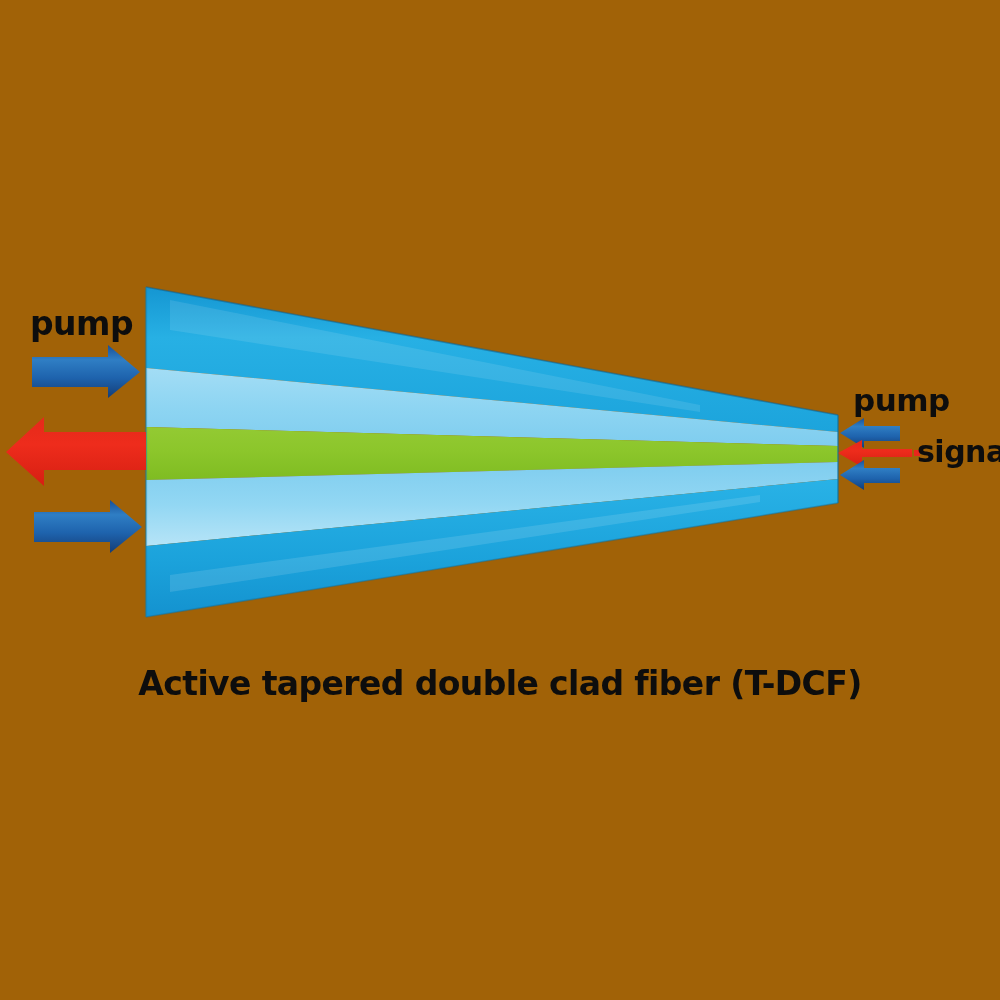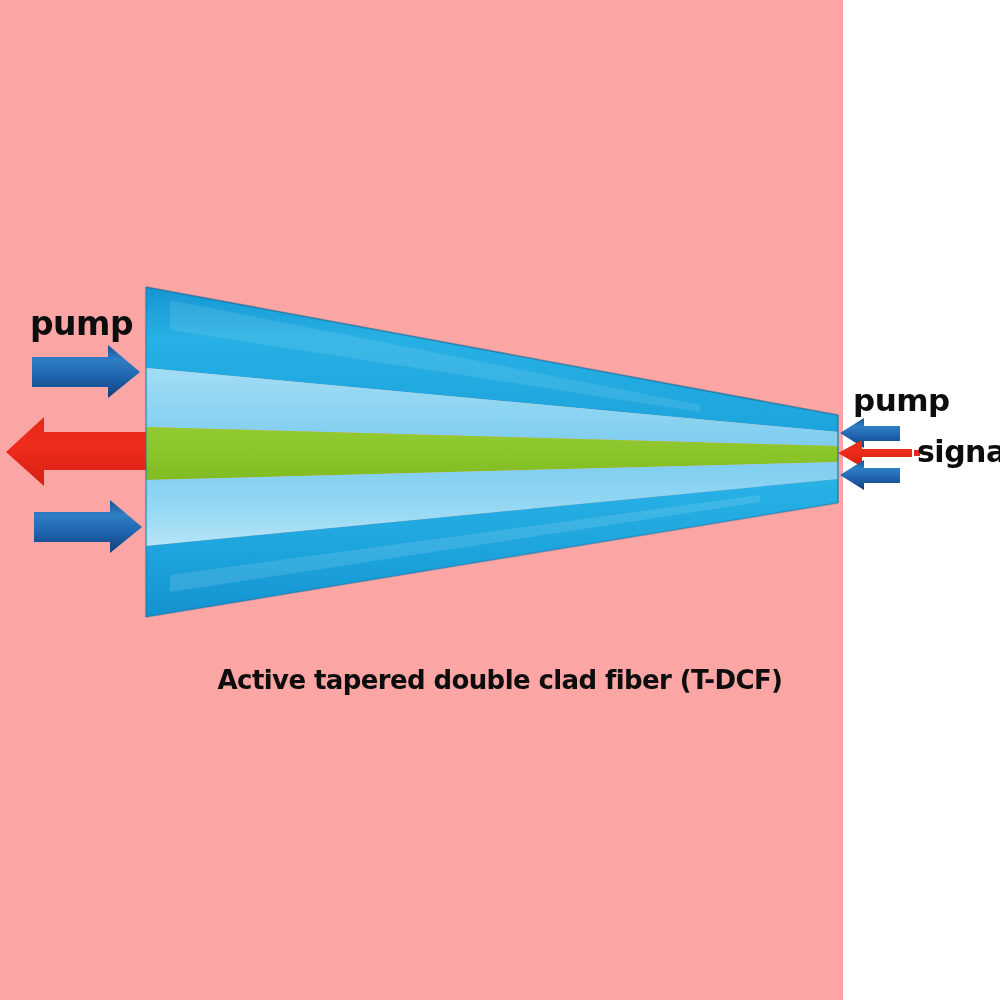--- a/index.html
+++ b/index.html
@@ -10,23 +10,23 @@
   body {
     width: 1000px;
     height: 1000px;
     font-family: "Liberation Sans", sans-serif;
     position: relative;
     overflow: hidden;
   }
   #stage {
     position: absolute;
     left: 0; top: 0;
-    width: 843px;
+    width: 1000px;
     height: 1000px;
-    background: #fca5a5;
+    background: #a16207;
   }
   .figure-svg {
     position: absolute;
     left: 0; top: 0;
     width: 1000px;
     height: 1000px;
   }
   .lbl {
     position: absolute;
     color: #0d0d0d;
@@ -53,21 +53,21 @@
   }
   #caption {
     position: absolute;
     left: 0;
     top: 666px;
     width: 1000px;
     text-align: center;
     color: #0d0d0d;
     font-family: "DejaVu Sans", "Liberation Sans", sans-serif;
     font-weight: 700;
-    font-size: 26px;
+    font-size: 33px;
     letter-spacing: -0.6px;
     line-height: 1.1;
   }
 </style>
 </head>
 <body>
 
 <div id="stage">
 
   <svg class="figure-svg" viewBox="0 0 1000 1000">

